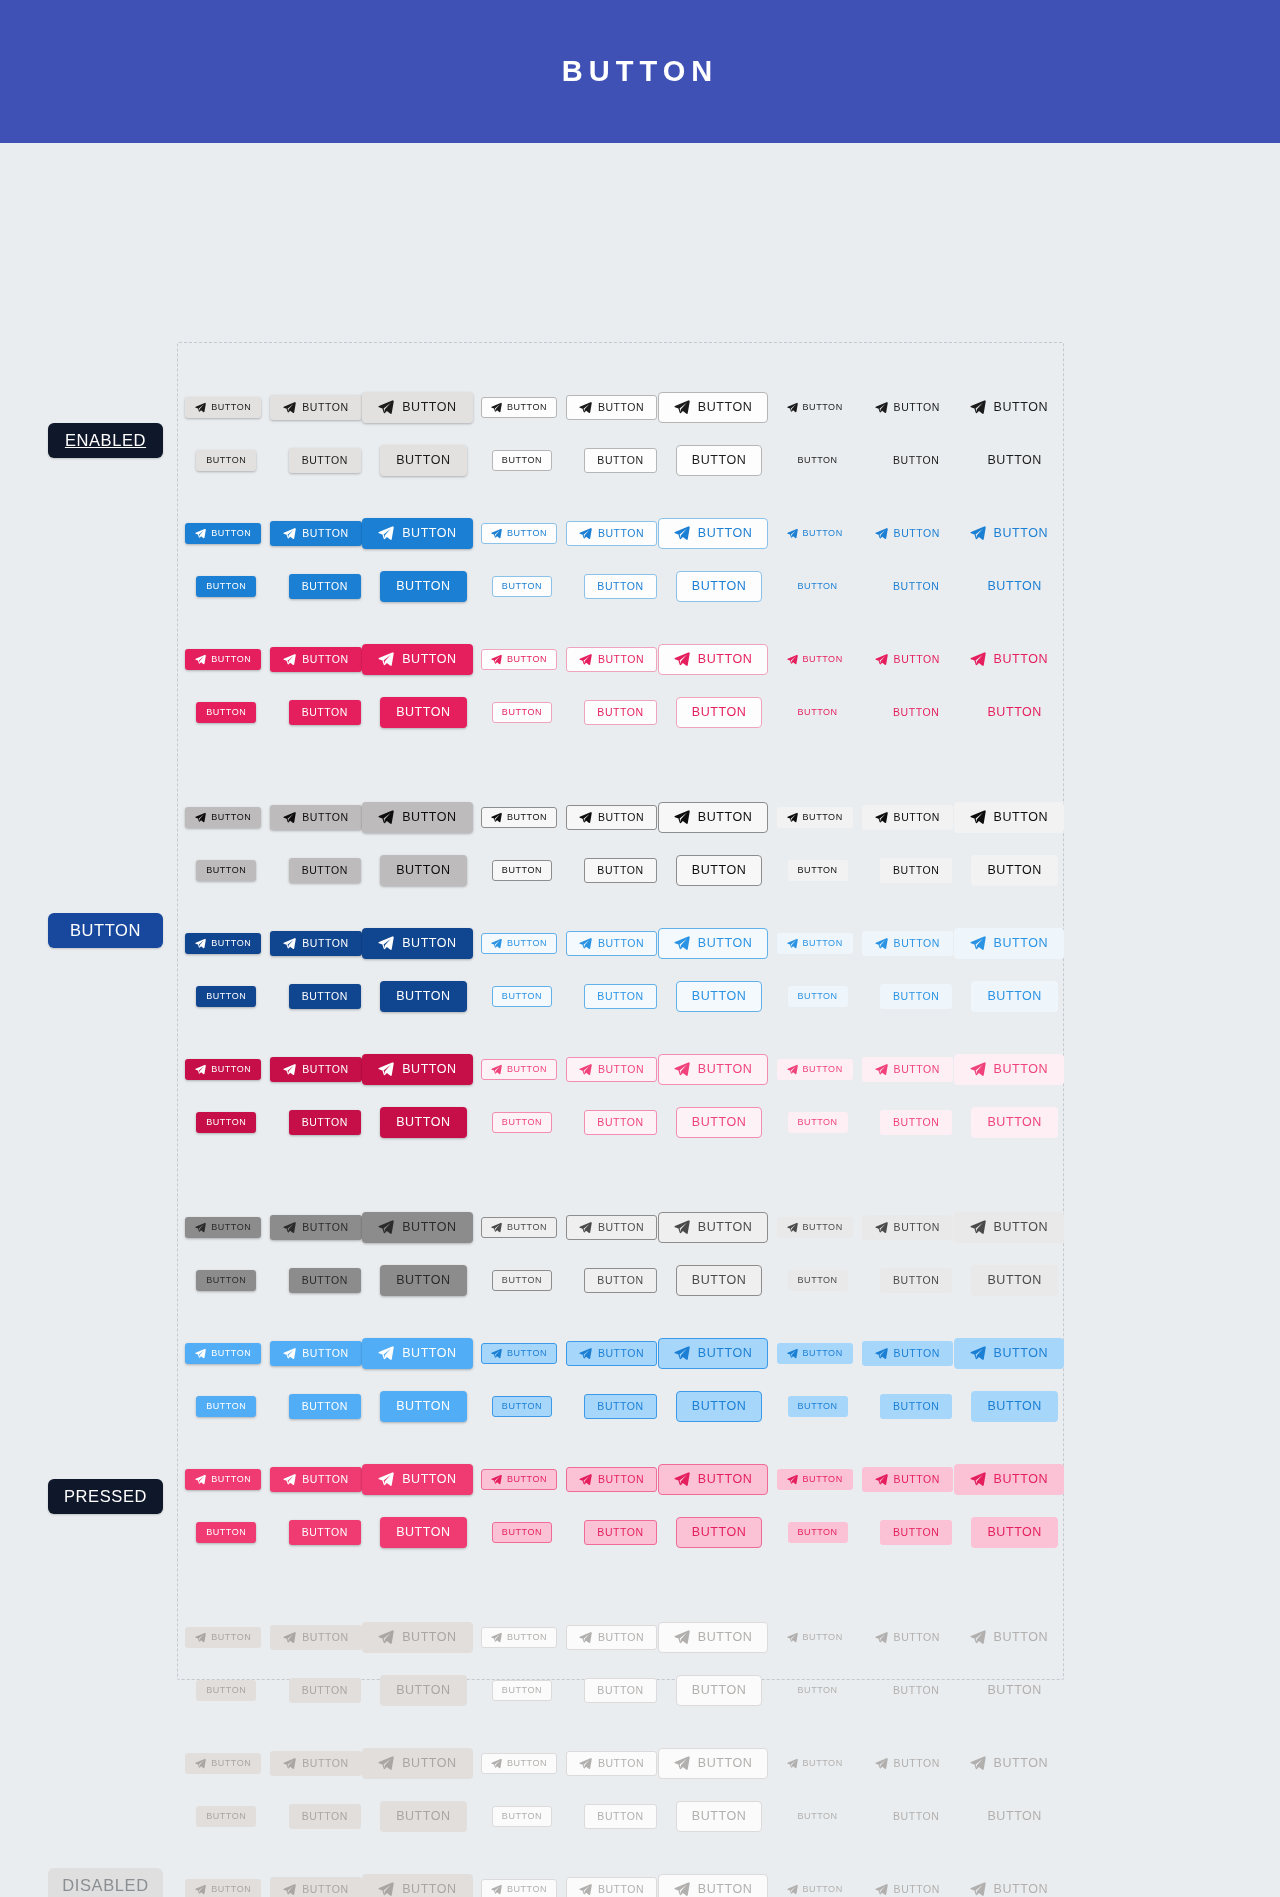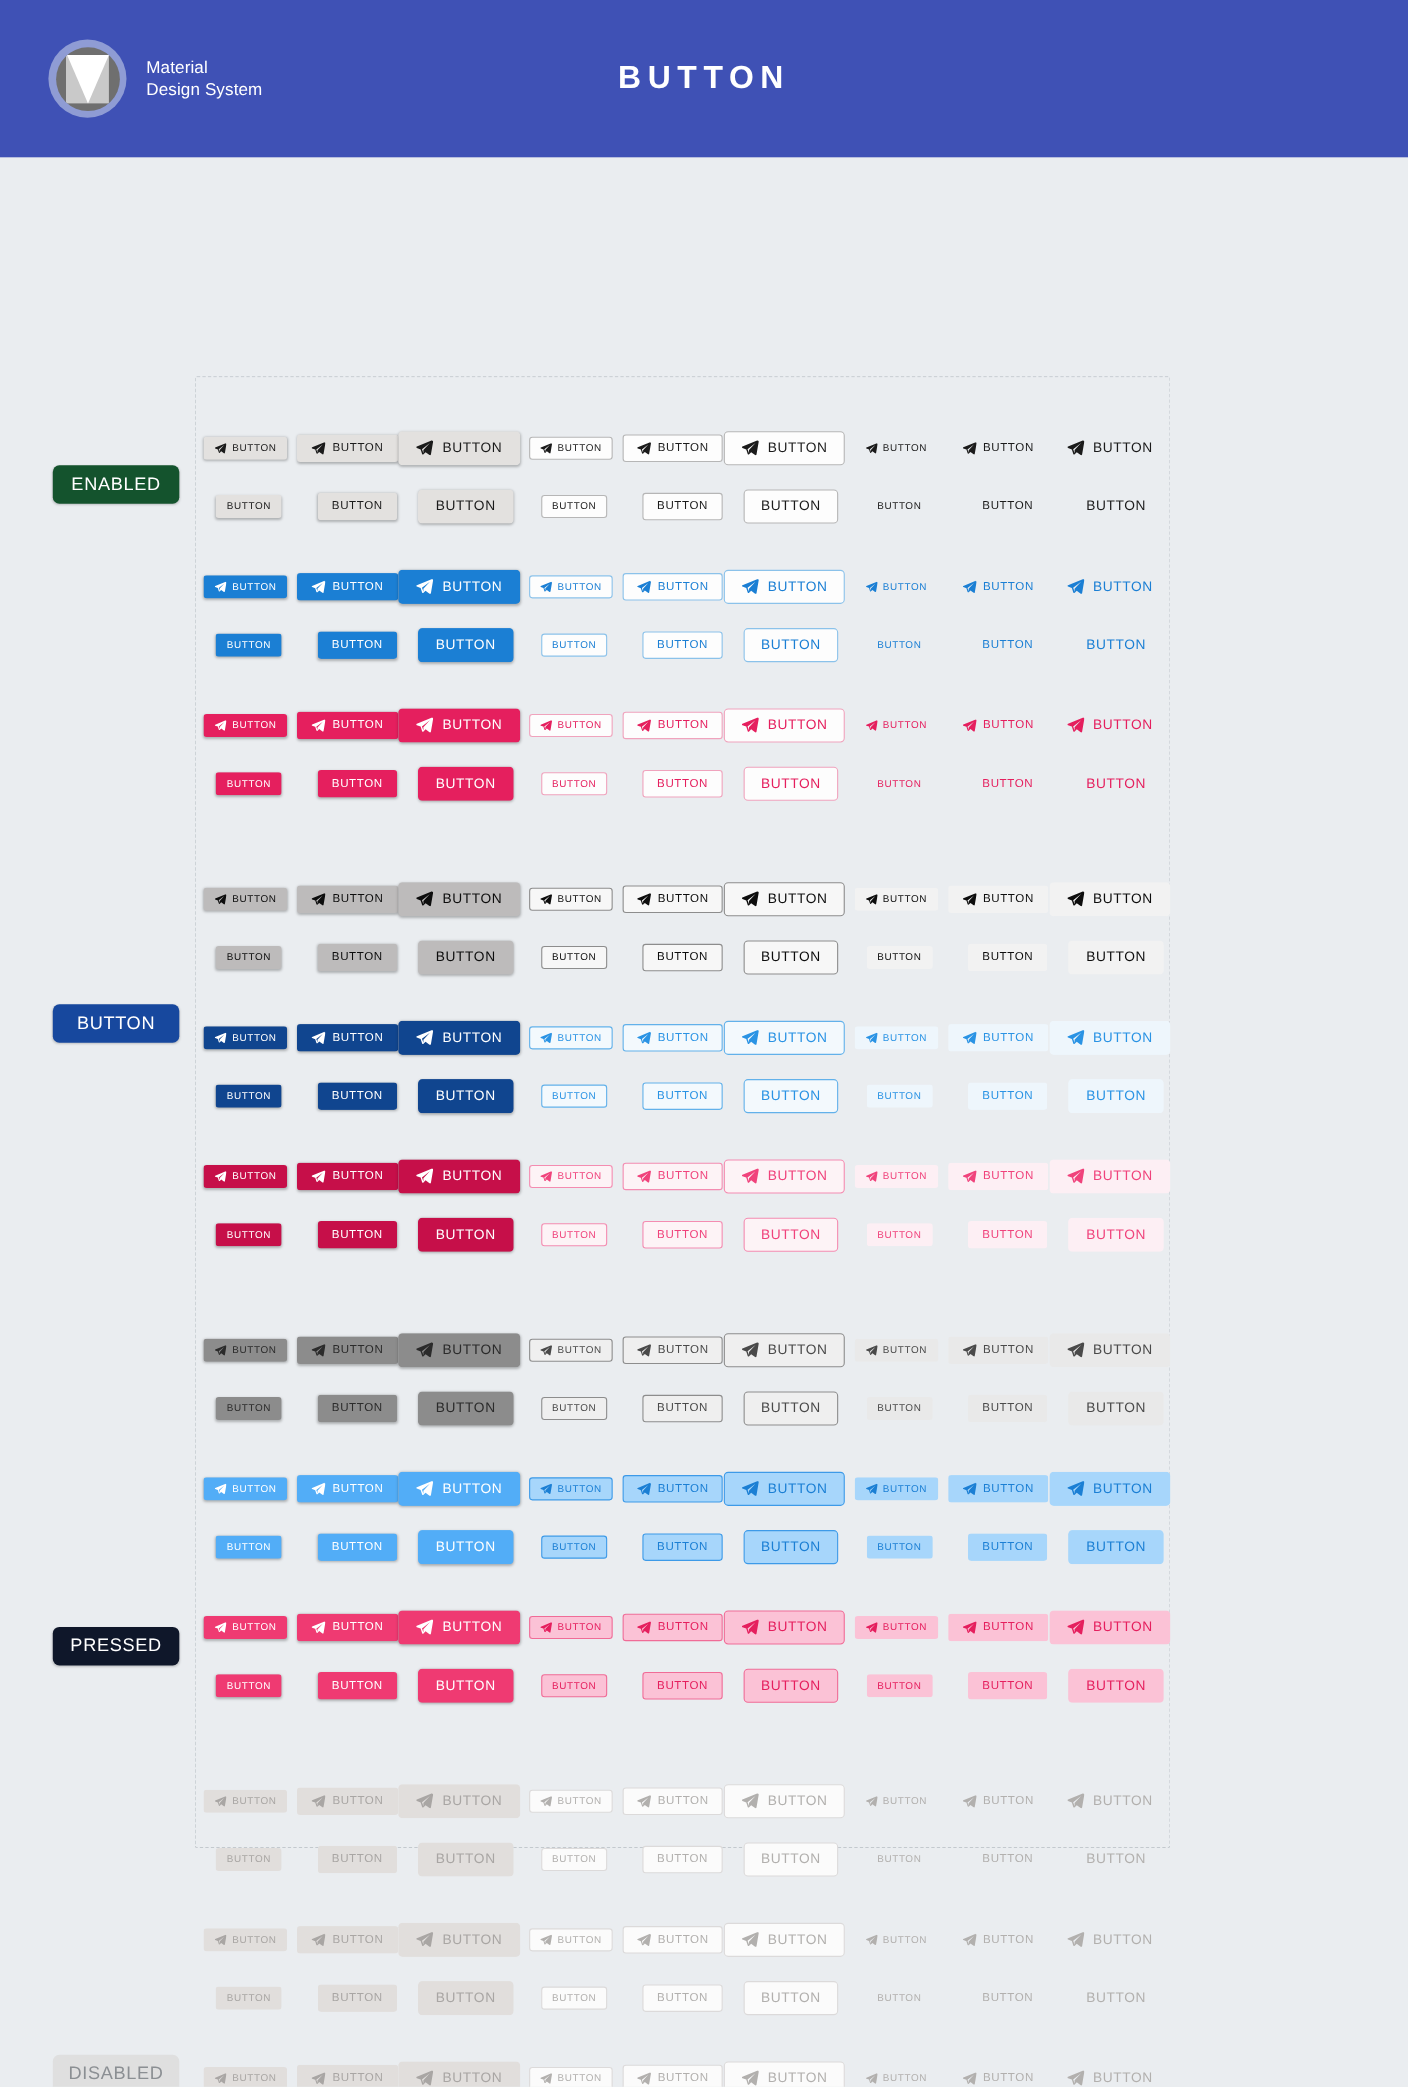--- a/index.html
+++ b/index.html
@@ -94,21 +94,21 @@
     left: 48px;
     width: 115px;
     height: 35px;
     border-radius: 6px;
     display: flex; align-items: center; justify-content: center;
     font-size: 16.5px;
     letter-spacing: .6px;
     color: #ffffff;
     box-shadow: 0 1px 2px rgba(0,0,0,.18);
   }
-  .chip-enabled  { top: 280px;  background: #14532d; }
+  .chip-enabled  { top: 280px;  background: #0f172a; text-decoration: underline; }
   .chip-hover    { top: 770px;  background: #17489e; }
   .chip-pressed  { top: 1336px; background: #0f172a; }
   .chip-disabled { top: 1725px; background: #dfdfdf; color: #8b8f93; box-shadow: none; }
 
   
   .grid {
     position: absolute;
     left: 177px;
     top: 199px;
     width: 887px;
@@ -208,33 +208,20 @@
   .f-pink.st-pressed.v-text        { background:#fbc2d6; color:#e51f5e; }
 
   .f-pink.st-disabled.v-contained  { background:#e1dedc; color:#a9a6a4; }
   .f-pink.st-disabled.v-outlined   { background:#fbfbfb; color:#b2b0ae; border-color:#dcdada; }
   .f-pink.st-disabled.v-text       { background:transparent; color:#b2b0ae; }
 </style>
 </head>
 <body>
 
 <div class="header">
-  <div class="brand">
-    <div class="logo">
-      <div class="logo-inner">
-        <div class="logo-square">
-            <div class="logo-tri"></div>
-          </div>
-      </div>
-    </div>
-    <div class="brand-text">
-      <div>Material</div>
-      <div>Design System</div>
-    </div>
-  </div>
   <div class="page-title">BUTTON</div>
 </div>
 
 <div class="stage">
 
   <div class="dashed-area"></div>
 
   <div class="state-chip chip-enabled">ENABLED</div>
   <div class="state-chip chip-hover">BUTTON</div>
   <div class="state-chip chip-pressed">PRESSED</div>

